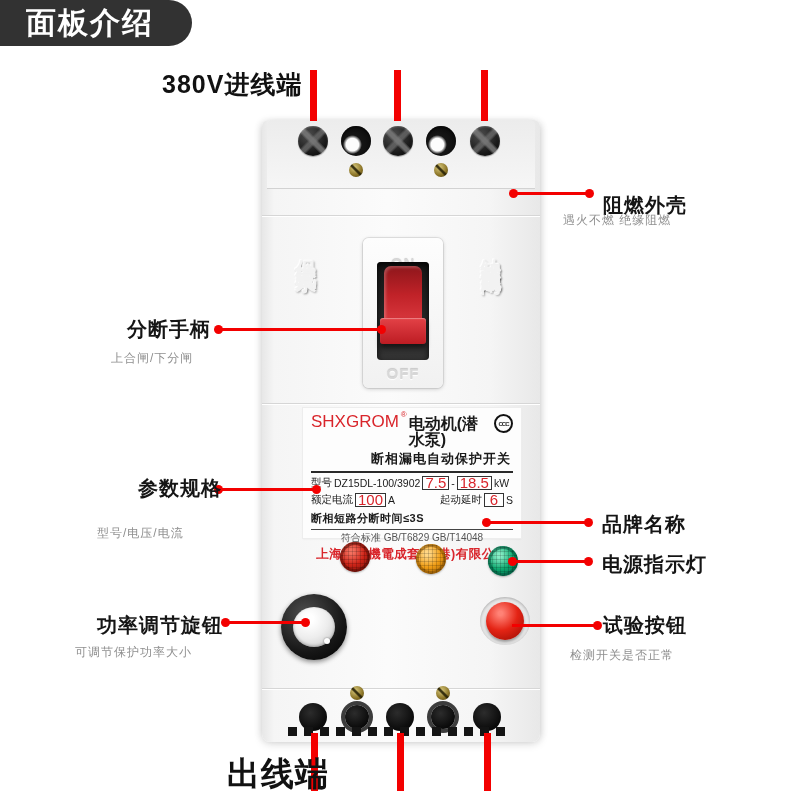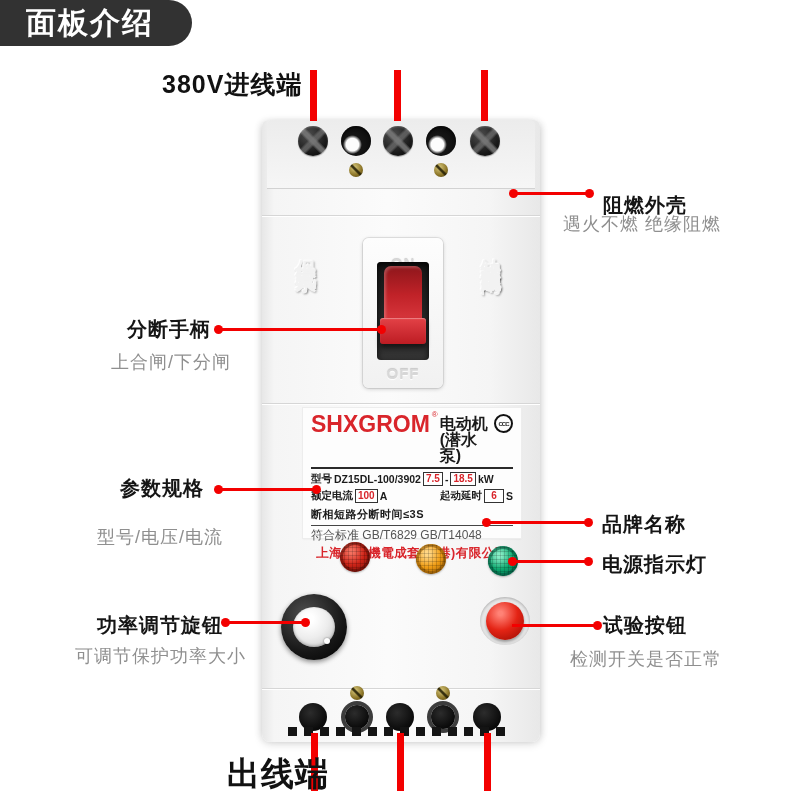--- a/index.html
+++ b/index.html
@@ -14,21 +14,21 @@
   .banner{
     left:0;top:8;width:192px;height:46px;
     background:#323232;border-radius:0 23px 23px 0;
     color:#fff;font-size:30px;font-weight:700;letter-spacing:2px;
     line-height:46px;padding-left:26px;box-sizing:border-box;
   }
 
   
   .co-main{font-size:20px;font-weight:700;color:#151515;letter-spacing:1px;white-space:nowrap;z-index:6;}
   .co-big{font-size:25px;font-weight:700;color:#111;letter-spacing:1px;white-space:nowrap;z-index:6;}
-  .co-sub{font-size:18px;color:#8f8f8f;letter-spacing:1px;white-space:nowrap;z-index:6;}
+  .co-sub{font-size:12px;color:#8f8f8f;letter-spacing:1px;white-space:nowrap;z-index:6;}
 
   
   .hline{height:3px;background:#f30000;z-index:5;}
   .vline{width:7px;background:#f30000;z-index:5;}
   .dot{width:9px;height:9px;border-radius:50%;background:#f30000;z-index:5;}
 
   
   .device{
     left:262px;top:120px;width:278px;height:622px;
     background:linear-gradient(90deg,#e7e7e7 0px,#f5f5f5 12px,#fbfbfb 45%,#f5f5f5 82%,#e8e8e8 100%);
@@ -104,40 +104,40 @@
 
   
   .nameplate{
     left:41px;top:288px;width:218px;height:130px;
     background:#fdfdfd;
     box-shadow:0 0 0 1px #ededed, 0 1px 2px rgba(0,0,0,.08);
     padding:5px 8px 4px 8px;box-sizing:border-box;
     color:#1a1a1a;
   }
   .np-line1{display:flex;align-items:flex-start;justify-content:center;gap:2px;line-height:1;}
-  .np-brand{color:#d9252b;font-weight:700;font-size:23px;letter-spacing:0;}
+  .np-brand{color:#d9252b;font-weight:400;font-size:17px;letter-spacing:0;}
   .np-reg{font-size:8px;color:#d9252b;margin-top:-2px;}
   .np-product{font-size:16px;font-weight:700;margin-top:3px;}
   .np-cert{
     width:15px;height:15px;border:2px solid #111;border-radius:50%;
     font-size:6px;font-weight:700;display:flex;align-items:center;justify-content:center;
     letter-spacing:-1px;margin-top:1px;flex:none;
   }
   .np-line2{text-align:right;font-size:13px;font-weight:700;letter-spacing:1px;padding-right:2px;margin-top:2px;}
   .np-div{height:2px;background:#2a2a2a;margin:3px 0 2px 0;}
   .np-div2{height:1px;background:#444;margin:3px 0 1px 0;}
-  .np-row{display:flex;align-items:center;gap:2px;font-size:10.5px;font-weight:700;margin-top:3px;white-space:nowrap;}
+  .np-row{display:flex;align-items:center;gap:2px;font-size:10.5px;font-weight:400;margin-top:3px;white-space:nowrap;}
   .np-row .gap{flex:1;}
   .np-box{
     border:1px solid #333;padding:0 2px;min-width:14px;height:12px;line-height:12px;
-    text-align:center;font-size:10px;background:#fff;
+    text-align:center;font-size:15px;background:#fff;
   }
   .redtxt{color:#d9252b;}
   .np-note{font-size:11px;font-weight:700;margin-top:4px;letter-spacing:.5px;}
-  .np-std{font-size:12px;color:#555;text-align:left;margin-top:1px;}
+  .np-std{font-size:10px;color:#555;text-align:center;margin-top:1px;}
   .np-company{font-size:12.5px;font-weight:700;color:#d9252b;text-align:center;letter-spacing:.5px;margin-top:1px;white-space:nowrap;}
 
   
   .light{width:30px;height:30px;border-radius:50%;overflow:hidden;}
   .light::after{
     content:"";position:absolute;left:0;top:0;right:0;bottom:0;border-radius:50%;
     background:
       repeating-linear-gradient(0deg, rgba(0,0,0,.16) 0 1px, transparent 1px 4px),
       repeating-linear-gradient(90deg, rgba(0,0,0,.16) 0 1px, transparent 1px 4px);
   }
@@ -218,20 +218,21 @@
     </div>
   </div>
 
   <div class="abs nameplate">
     <div class="np-line1">
       <span class="np-brand">SHXGROM</span>
       <span class="np-reg">®</span>
       <span class="np-product">电动机(潜水泵)</span>
       <span class="np-cert">CCC</span>
     </div>
+    <div class="np-line2">断相漏电自动保护开关</div>
     <div class="np-div"></div>
     <div class="np-row">
       <span>型号</span>
         <span>DZ15DL-100/3902</span>
       <span class="np-box redtxt">7.5</span>
       <span>-</span>
       <span class="np-box redtxt">18.5</span>
       <span>kW</span>
     </div>
     <div class="np-row">
@@ -305,21 +306,21 @@
 <div class="abs dot" style="left:593px;top:621px;"></div>
 <div class="abs co-main" style="left:603px;top:612px;">试验按钮</div>
 <div class="abs co-sub" style="left:570px;top:647px;">检测开关是否正常</div>
 
 <div class="abs co-main" style="left:127px;top:316px;">分断手柄</div>
 <div class="abs co-sub" style="left:111px;top:350px;">上合闸/下分闸</div>
 <div class="abs dot" style="left:214px;top:325px;"></div>
 <div class="abs hline" style="left:218px;top:328px;width:164px;"></div>
 <div class="abs dot" style="left:377px;top:325px;"></div>
 
-<div class="abs co-main" style="left:120px;top:475px;text-align:center;">参数规格</div>
+<div class="abs co-main" style="left:138px;top:475px;text-align:center;">参数规格</div>
 <div class="abs co-sub" style="left:97px;top:525px;">型号/电压/电流</div>
 <div class="abs dot" style="left:214px;top:485px;"></div>
 <div class="abs hline" style="left:218px;top:488px;width:99px;"></div>
 <div class="abs dot" style="left:312px;top:485px;"></div>
 
 <div class="abs co-main" style="left:97px;top:612px;">功率调节旋钮</div>
 <div class="abs co-sub" style="left:75px;top:644px;">可调节保护功率大小</div>
 <div class="abs dot" style="left:221px;top:618px;"></div>
 <div class="abs hline" style="left:225px;top:621px;width:80px;"></div>
 <div class="abs dot" style="left:301px;top:618px;"></div>

